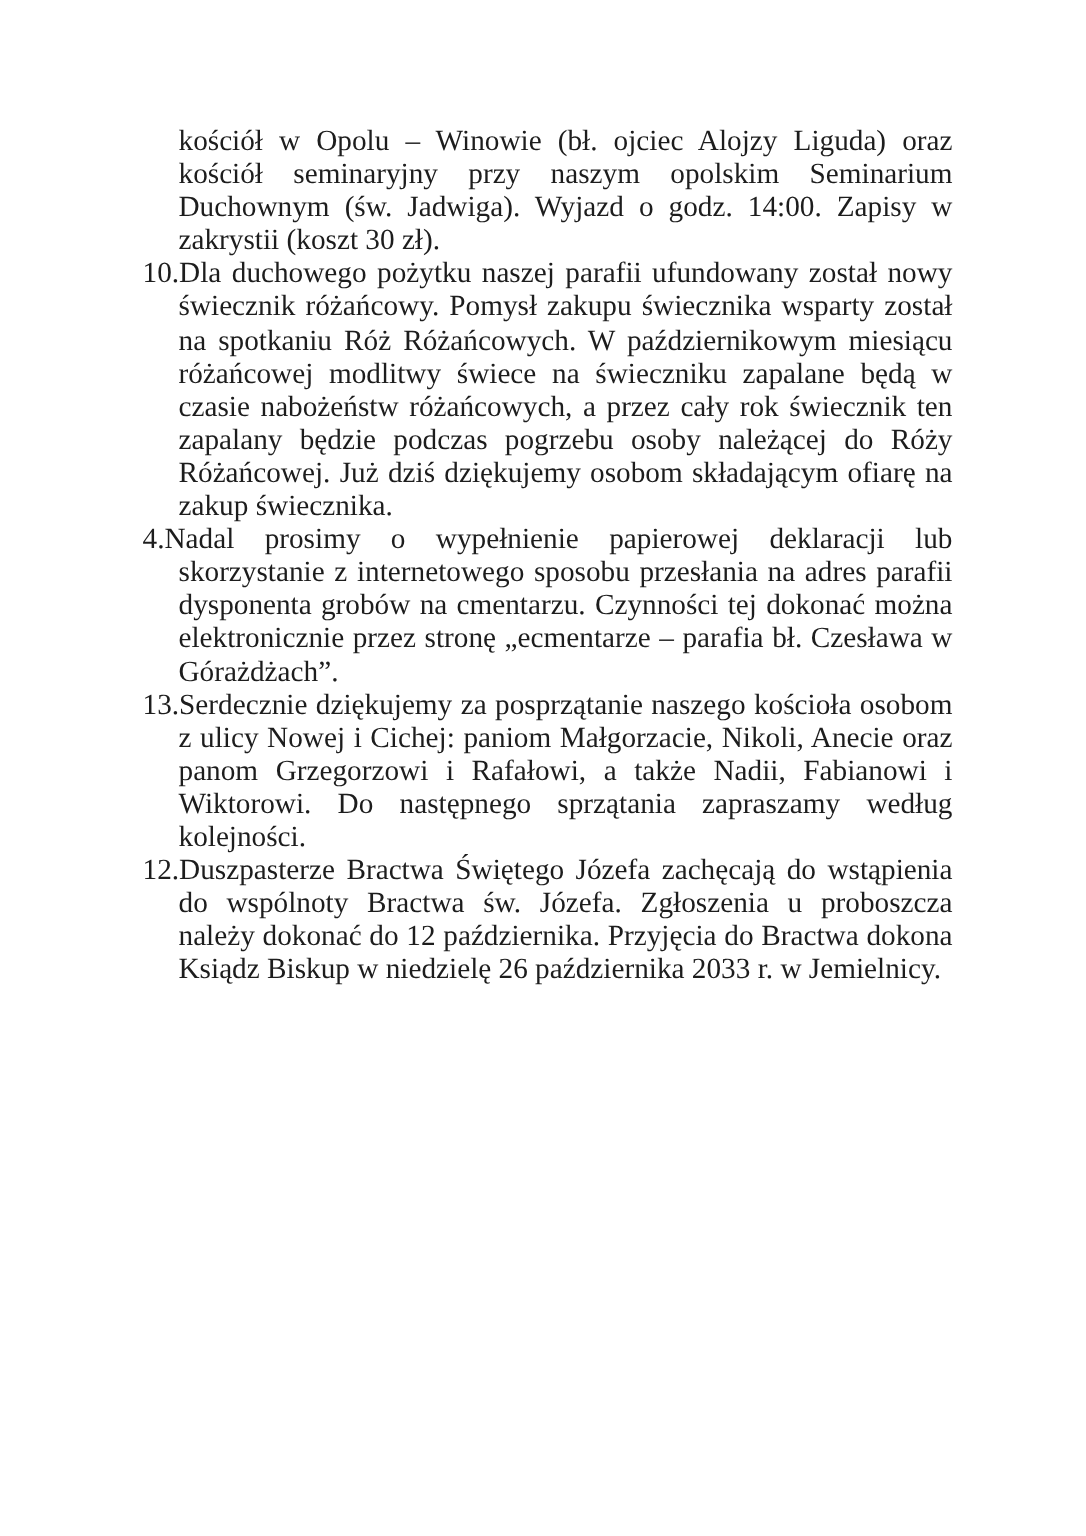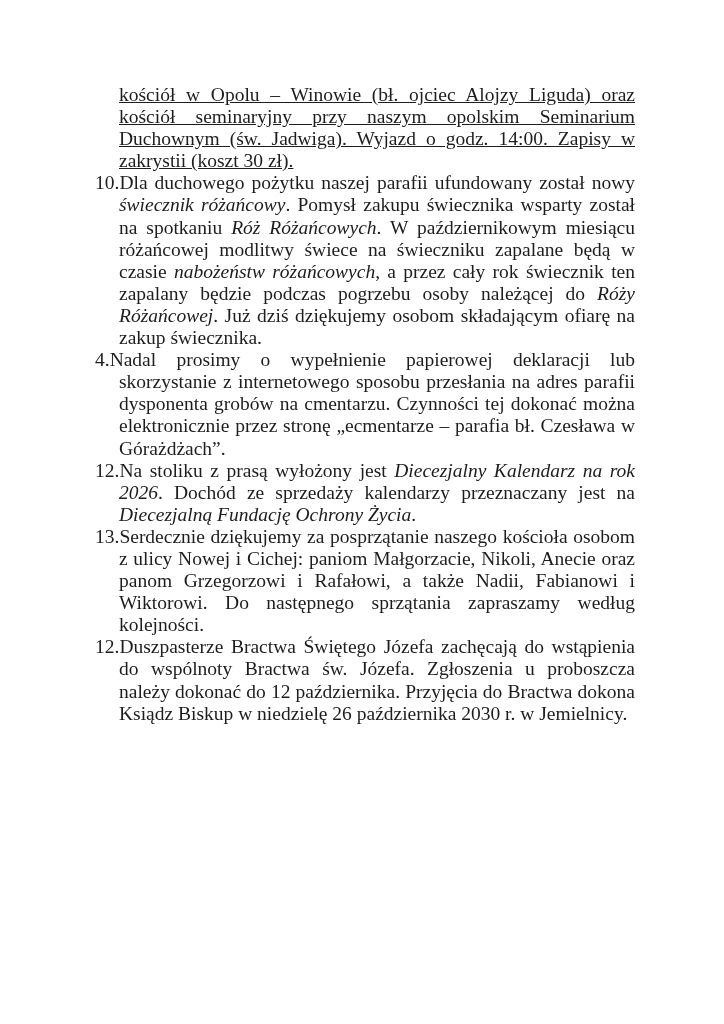--- a/index.html
+++ b/index.html
@@ -26,45 +26,42 @@
     text-align: justify;
     hyphens: none;
     -webkit-hyphens: none;
   }
   .para {
     margin: 0;
     padding: 0;
   }
   .para.intro {
     margin-left: 24px; 
-    text-decoration: underline;
   }
   .para.item {
     padding-left: 24px;   
     text-indent: -24px;   
   }
   .num {
     font-style: normal;
   }
   .it {
-    font-style: italic;
   }
 </style>
 </head>
 <body>
 
 <div class="page">
   <div class="content">
 
     <p class="para intro"><span>kościół w Opolu – Winowie (bł. ojciec Alojzy Liguda) oraz kościół seminaryjny przy naszym opolskim Seminarium Duchownym (św. Jadwiga). Wyjazd o godz. 14:00. Zapisy w zakrystii (koszt 30 zł).</span></p>
 
     <p class="para item"><span class="num">10.</span><span>Dla duchowego pożytku naszej parafii ufundowany został nowy </span><span class="it">świecznik różańcowy</span><span>. Pomysł zakupu świecznika wsparty został na spotkaniu </span><span class="it">Róż Różańcowych</span><span>. W październikowym miesiącu różańcowej modlitwy świece na świeczniku zapalane będą w czasie </span><span class="it">nabożeństw różańcowych</span><span>, a przez cały rok świecznik ten zapalany będzie podczas pogrzebu osoby należącej do </span><span class="it">Róży Różańcowej</span><span>. Już dziś dziękujemy osobom składającym ofiarę na zakup świecznika.</span></p>
 
     <p class="para item"><span class="num">4.</span><span>Nadal prosimy o wypełnienie papierowej deklaracji lub skorzystanie z internetowego sposobu przesłania na adres parafii dysponenta grobów na cmentarzu. Czynności tej dokonać można elektronicznie przez stronę „ecmentarze – parafia bł. Czesława w Górażdżach”.</span></p>
 
-    <p class="para item"><span class="num">12.</span><span>Na stoliku z prasą wyłożony jest </span><span class="it">Diecezjalny Kalendarz na rok 2026</span><span>. Dochód ze sprzedaży kalendarzy przeznaczany jest na </span><span class="it">Diecezjalną Fundację Ochrony Życia</span><span>.</span></p>
 
     <p class="para item"><span class="num">13.</span><span>Serdecznie dziękujemy za posprzątanie naszego kościoła osobom z ulicy Nowej i Cichej: paniom Małgorzacie, Nikoli, Anecie oraz panom Grzegorzowi i Rafałowi, a także Nadii, Fabianowi i Wiktorowi. Do następnego sprzątania zapraszamy według kolejności.</span></p>
 
-    <p class="para item"><span class="num">12.</span><span>Duszpasterze Bractwa Świętego Józefa zachęcają do wstąpienia do wspólnoty Bractwa św. Józefa. Zgłoszenia u proboszcza należy dokonać do 12 października. Przyjęcia do Bractwa dokona Ksiądz Biskup w niedzielę 26 października 2030 r. w Jemielnicy.</span></p>
+    <p class="para item"><span class="num">12.</span><span>Duszpasterze Bractwa Świętego Józefa zachęcają do wstąpienia do wspólnoty Bractwa św. Józefa. Zgłoszenia u proboszcza należy dokonać do 12 października. Przyjęcia do Bractwa dokona Ksiądz Biskup w niedzielę 26 października 2033 r. w Jemielnicy.</span></p>
 
   </div>
 </div>
 
 </body></html>

